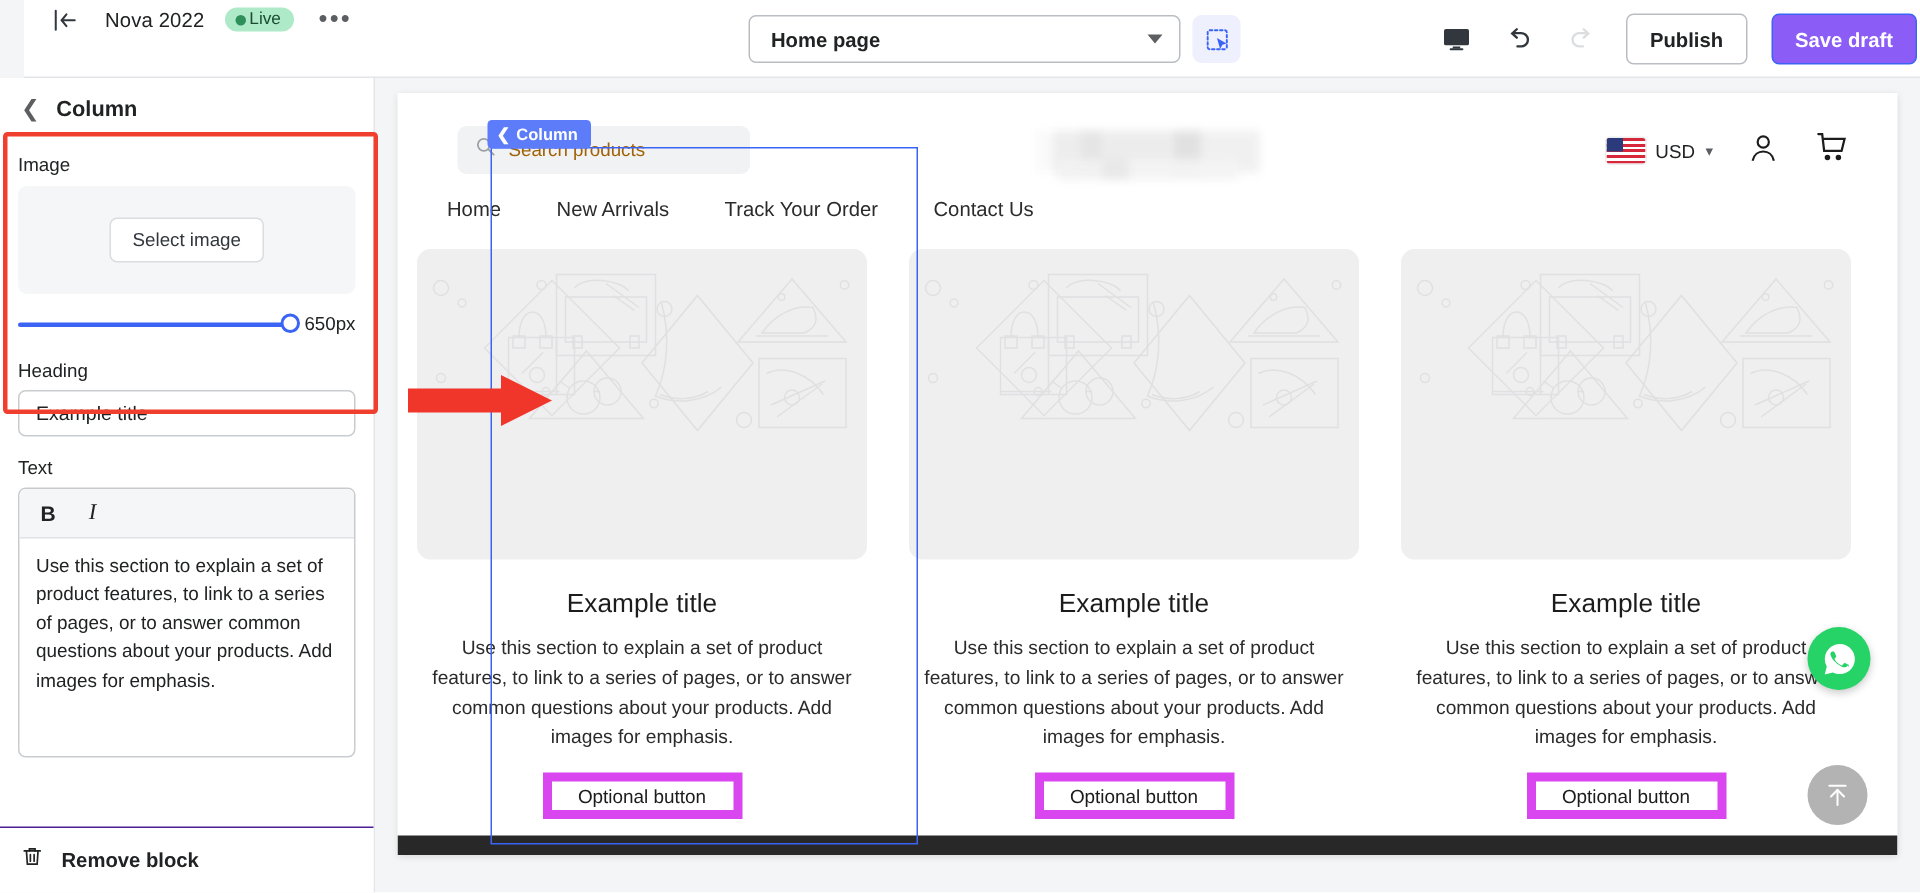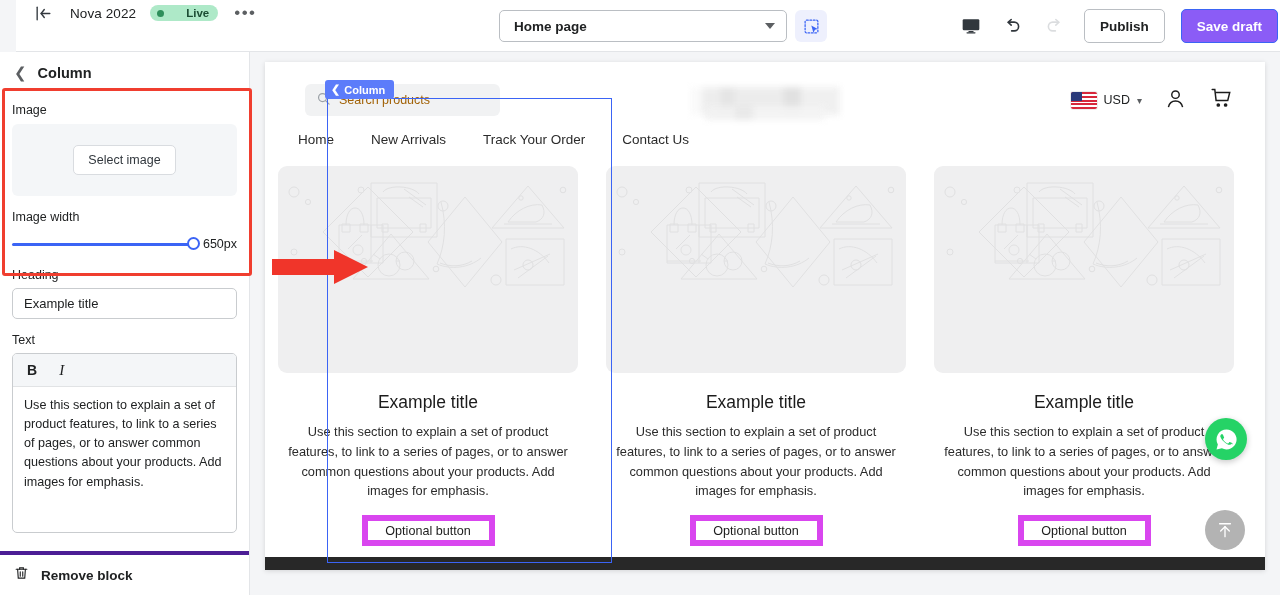--- a/index.html
+++ b/index.html
@@ -19,23 +19,23 @@
     background:#fff; border-bottom:1px solid #e3e5e8;
     display:flex; align-items:flex-start; z-index:30;margin-left:16px;
   }
   .tb-left{ display:flex; align-items:center; gap:14px; padding-left:14px; }
   .icon-btn{
     width:26px;height:26px;display:flex;align-items:center;justify-content:center;
     cursor:pointer; color:#31373d;
   }
   .store-name{ font-size:13.5px; color:#202223; font-weight:400; letter-spacing:.1px;}
   .live-pill{
-    display:flex;align-items:center;gap:22px;
+    display:flex;align-items:center;gap:2px;
     background:#aee9c8; color:#1b4c33; border-radius:11px;
-    padding:2px 9px 2px 7px; font-size:11.5px; font-weight:700;
+    padding:2px 9px 2px 7px; font-size:11.5px; font-weight:400;
   }
   .live-dot{width:7px;height:7px;border-radius:50%;background:#2e8f5b;display:block;}
   .dots{ color:#5c5f62; font-size:17px; letter-spacing:1.5px; line-height:10px; cursor:pointer; padding:0 2px;}
 
   .tb-center{
     position:absolute; left:483px; top:10px; display:flex; align-items:center; gap:8px;
   }
   .page-select{
     width:288px;height:32px;border:1px solid #babec3;border-radius:5px;background:#fff;
     display:flex;align-items:center;justify-content:space-between;padding:0 11px 0 14px;
@@ -102,21 +102,21 @@
     background:#fff;font-size:13px;color:#202223;padding:0 11px;font-family:inherit;
   }
 
   .rte{ margin-top:6px;border:1px solid #c9cccf;border-radius:5px;background:#fff;overflow:hidden;}
   .rte-bar{ height:33px;background:#f4f6f8;border-bottom:1px solid #e1e3e5;display:flex;align-items:center;gap:22px;padding:0 14px;}
   .rte-bar b,.rte-bar i{font-size:14px;color:#202223;cursor:pointer;}
   .rte-bar i{font-family:"Liberation Serif",serif;font-size:15px;}
   .rte-body{ height:145px;padding:9px 11px;font-size:12.6px;line-height:1.52;color:#202223;}
 
   .sb-foot{
-    position:absolute;left:0;bottom:0;width:249px;height:44px;border-top:4px solid #4c1d95;
+    position:absolute;left:0;bottom:0;width:249px;height:44px;border-top:1px solid #4c1d95;
     display:flex;align-items:center;gap:12px;padding-left:14px;background:#fff;cursor:pointer;
   }
   .sb-foot span.lbl{font-size:13.5px;font-weight:700;color:#202223;}
 
   
   .redbox{
     position:absolute;left:2px;top:88px;width:250px;height:188px;
     border:3px solid #f03e2f;border-radius:3px;pointer-events:none;z-index:25;
   }
   
@@ -259,21 +259,20 @@
       <span class="sb-title">Column</span>
     </div>
 
     <div class="sb-body">
 
       <div class="field-label lbl-mt">Image</div>
       <div class="img-drop">
         <div class="select-image">Select image</div>
       </div>
 
-      <div class="field-label lbl-mt">Image width</div>
       <div class="slider-wrap">
         <div class="slider-track">
           <span class="slider-knob"></span>
         </div>
         <span class="slider-val">650px</span>
       </div>
 
       <div class="field-label lbl-mt" style="margin-top:17px">Heading</div>
       <input class="text-input" value="Example title" style="">
 

